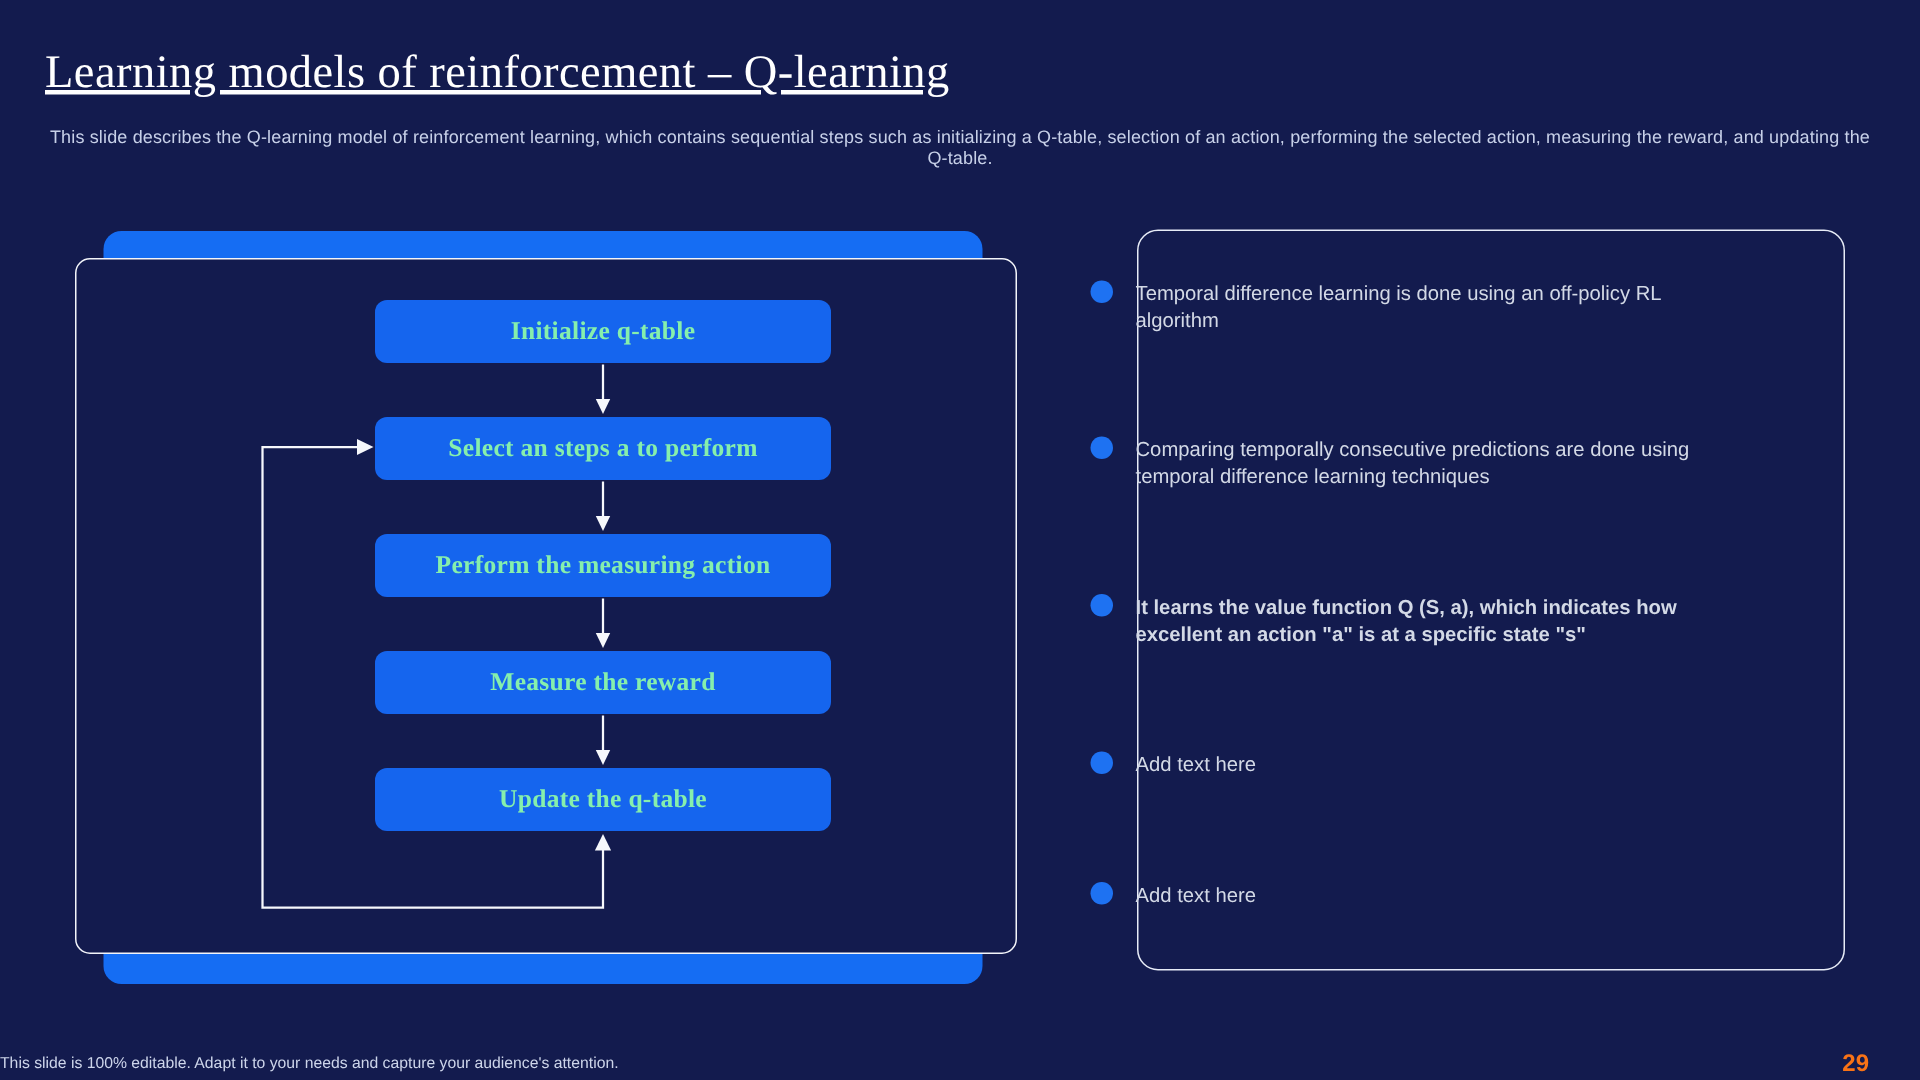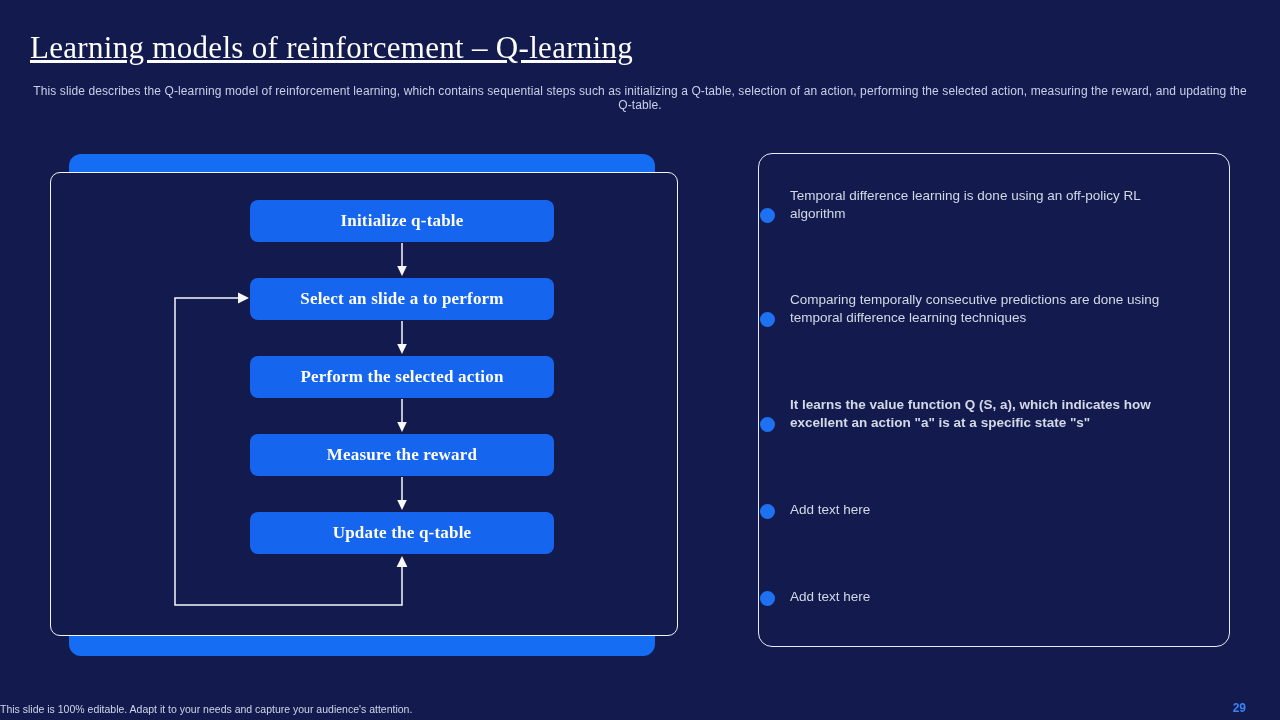--- a/index.html
+++ b/index.html
@@ -41,21 +41,21 @@
     z-index: 2;
   }
   .flow-box {
     position: absolute; left: 250px; width: 304px; height: 42px;
     background: #1565ee; border-radius: 8px;
     display: flex; align-items: center; justify-content: center;
     z-index: 3;
   }
   .flow-box span {
     font-family: "Liberation Serif", serif;
-    font-weight: 700; font-size: 17px; color: #ffffff;
+    font-weight: 700; font-size: 17px; color: #86efac;
     letter-spacing: 0.2px;
     text-align: right;
   }
   .flow-box.step1 { top: 200px; }
   .flow-box.step2 { top: 278px; }
   .flow-box.step3 { top: 356px; }
   .flow-box.step4 { top: 434px; }
   .flow-box.step5 { top: 512px; }
 
   .connector-layer {
@@ -65,22 +65,22 @@
 
   
   .info-frame {
     position: absolute; left: 758px; top: 153px;
     width: 472px; height: 494px;
     border: 1px solid #e7ecf7; border-radius: 14px;
     box-sizing: border-box;
     z-index: 2;
   }
   .info-item {
-    position: absolute; left: 760px;
-    display: flex; align-items: flex-end;
+    position: absolute; left: 727px;
+    display: flex; align-items: flex-start;
     z-index: 3;
   }
   .info-item .dot {
     width: 15px; height: 15px; border-radius: 50%;
     background: #1e72f2; flex: 0 0 auto;
   }
   .info-item .txt {
     margin-left: 15px; width: 400px;
     font-size: 13.5px; line-height: 18px; color: #d3d9e6;
   }
@@ -90,40 +90,40 @@
   .info-item.i4 { top: 501px; }
   .info-item.i5 { top: 588px; }
 
   
   .footer-note {
     position: absolute; left: 0; top: 703px; width: 1280px;
     text-align: left; font-size: 10.5px; color: #cdd5ea;
   }
   .page-number {
     position: absolute; right: 34px; top: 701px;
-    font-size: 12px; font-weight: 700; color: #3b82f6;
+    font-size: 16px; font-weight: 700; color: #f97316;
   }
 </style>
 </head>
 <body>
 
 <div class="title">Learning models of reinforcement – Q-learning</div>
 <div class="subtitle">This slide describes the Q-learning model of reinforcement learning, which contains sequential steps such as initializing a Q-table, selection of an action, performing the selected action, measuring the reward, and updating the Q-table.</div>
 
 <div class="flow-bar"></div>
 <div class="flow-frame"></div>
 
 <div class="flow-box step1">
   <span>Initialize q-table</span>
 </div>
 <div class="flow-box step2">
-  <span>Select an slide a to perform</span>
+  <span>Select an steps a to perform</span>
 </div>
 <div class="flow-box step3">
-  <span>Perform the selected action</span>
+  <span>Perform the measuring action</span>
 </div>
 <div class="flow-box step4">
   <span>Measure the reward</span>
 </div>
 <div class="flow-box step5">
   <span>Update the q-table</span>
 </div>
 
 <svg class="connector-layer" viewBox="0 0 1280 720" xmlns="http://www.w3.org/2000/svg">
   <g stroke="#f6f8fc" stroke-width="1.5" fill="none">

